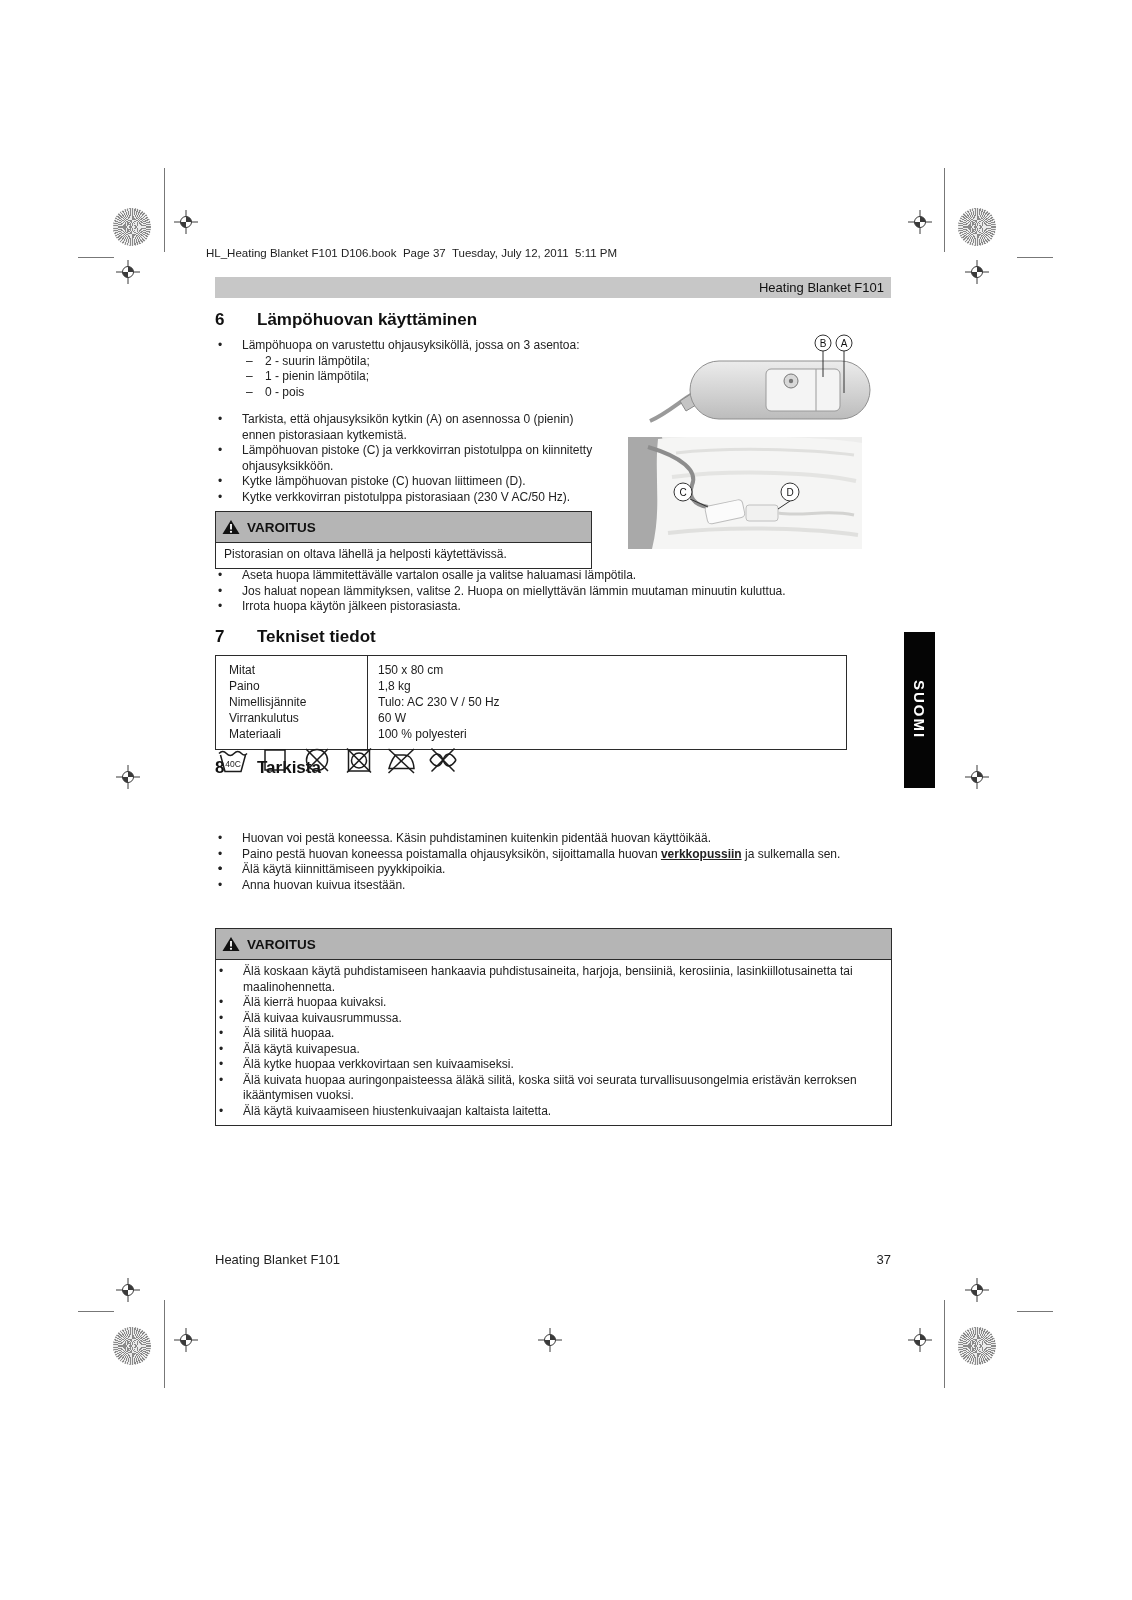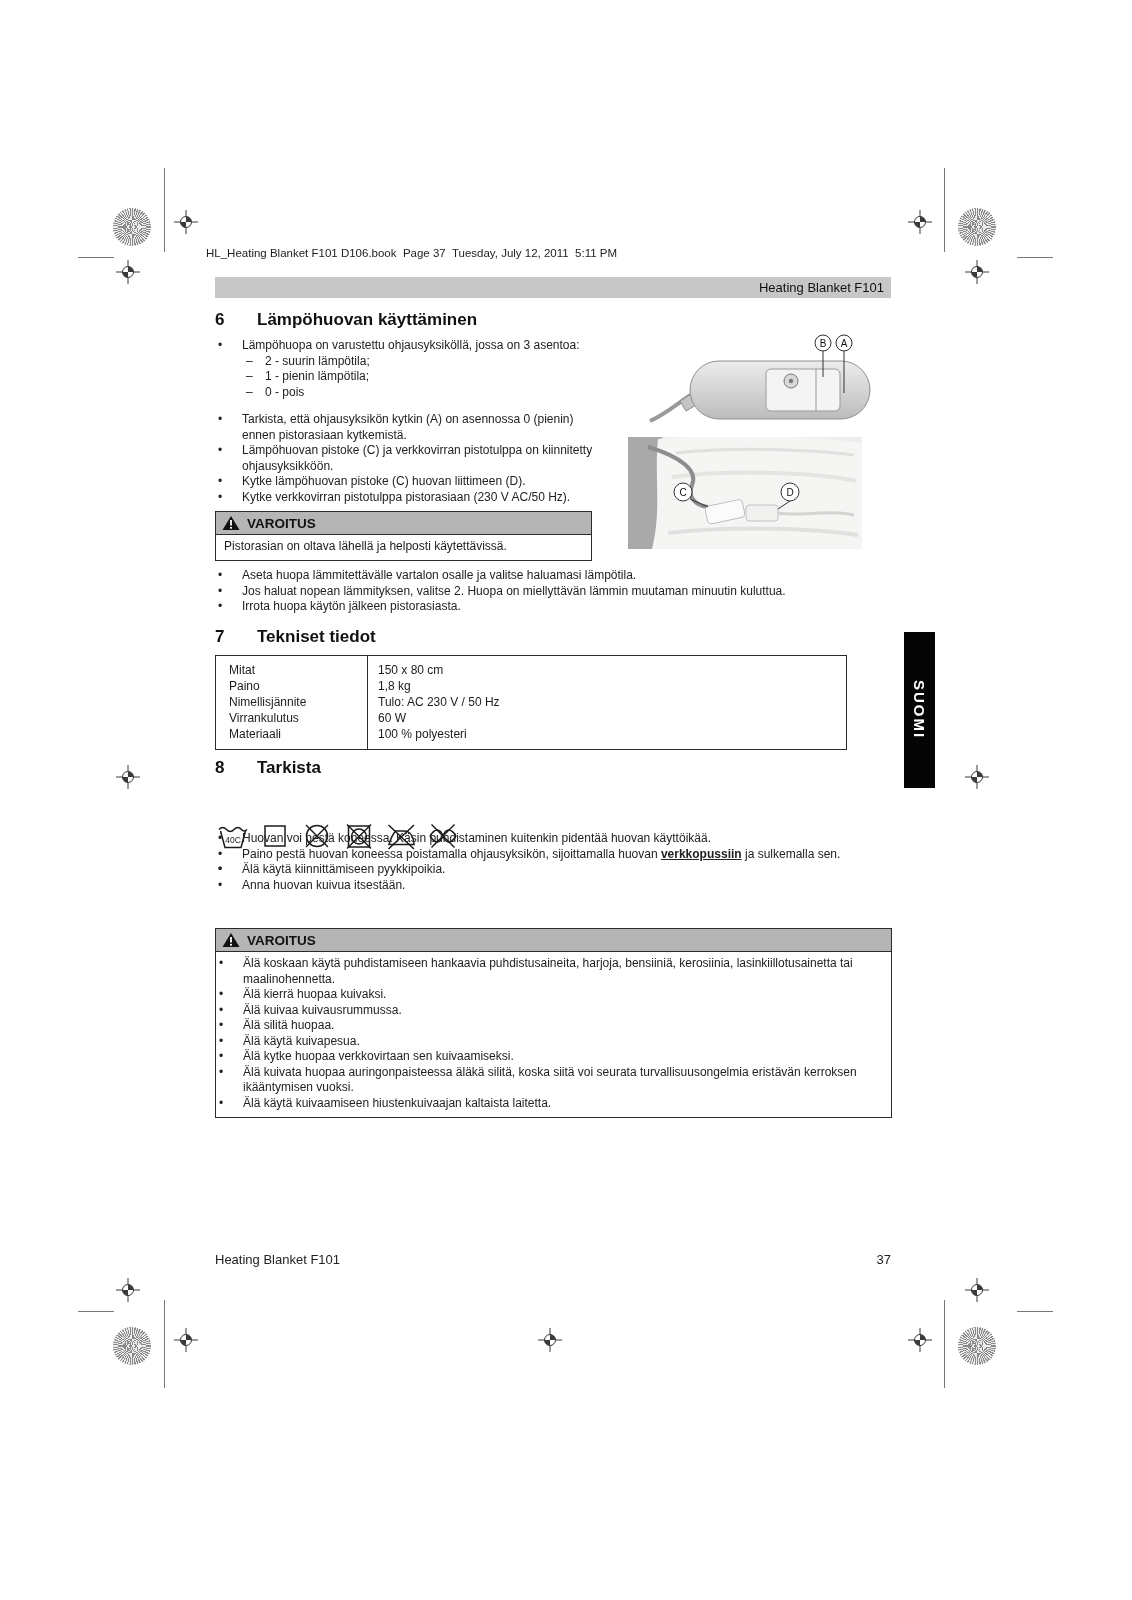--- a/index.html
+++ b/index.html
@@ -41,21 +41,21 @@
   .blist { position:absolute; font-size:12px; line-height:15.5px; color:#222; }
   .bi { position:relative; padding-left:27px; }
   .bi > .mk { position:absolute; left:3px; top:0; }
   .sub { padding-left:50px; }
   .sub > .mk { left:31px; }
   b { font-weight:bold;text-decoration:underline; }
 
   
   .warnbox { position:absolute; border:1px solid #2b2b2b; background:#fff; }
   .warnhead {
-    background:#b5b5b5; height:23px; display:flex; align-items:center;
+    background:#b5b5b5; height:31px; display:flex; align-items:center;
     gap:7px; padding-left:6px; border-bottom:1px solid #2b2b2b;
     font-size:13.5px; font-weight:bold; color:#111;
   }
   .warnbody { font-size:12px; line-height:15.5px; padding:4px 8px 5px 8px; }
   .warnbody.list { padding:4px 8px 6px 0; }
 
   
   .ttable {
     position:absolute; left:215px; top:655px; width:632px;
     border:1px solid #2b2b2b; display:flex; font-size:12px; line-height:16px;
@@ -64,21 +64,21 @@
   .tcol2 { flex:1; padding:6px 0 7px 10px; }
 
   
   .sidetab {
     position:absolute; left:904px; top:632px; width:31px; height:156px;
     background:#050505; color:#fff; display:flex; align-items:center; justify-content:center;
     writing-mode:vertical-rl; font-weight:bold; font-size:15px; letter-spacing:2px;
   }
 
   
-  .icons-row { position:absolute; left:217px; top:820px; display:flex; gap:10px; }
+  .icons-row { position:absolute; left:217px; top:744px; display:flex; gap:10px; }
   .care { width:32px; height:32px; }
 
   svg text { font-family:"Liberation Sans","DejaVu Sans",sans-serif; }
 </style>
 </head>
 <body>
 
 <div class="page">
 
   <div class="starburst" style="left:113px; top:208px;"></div>

